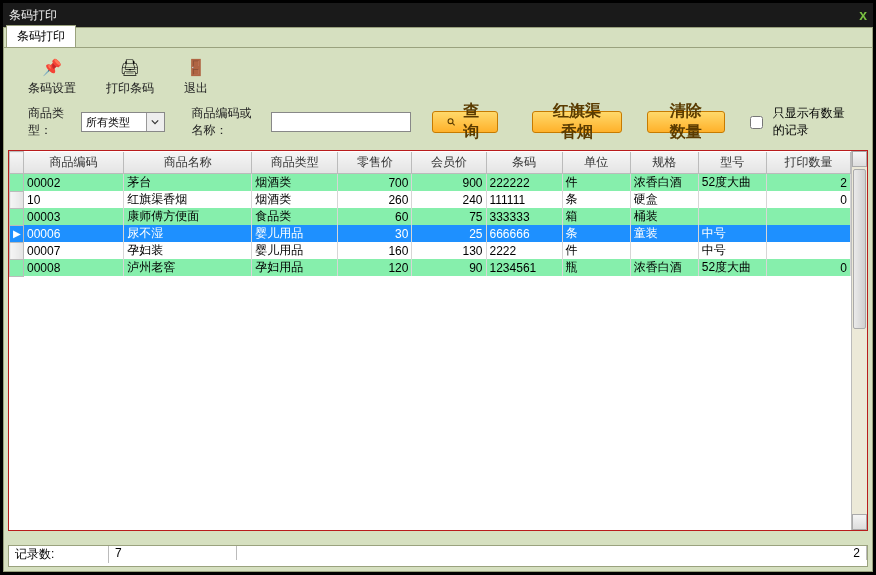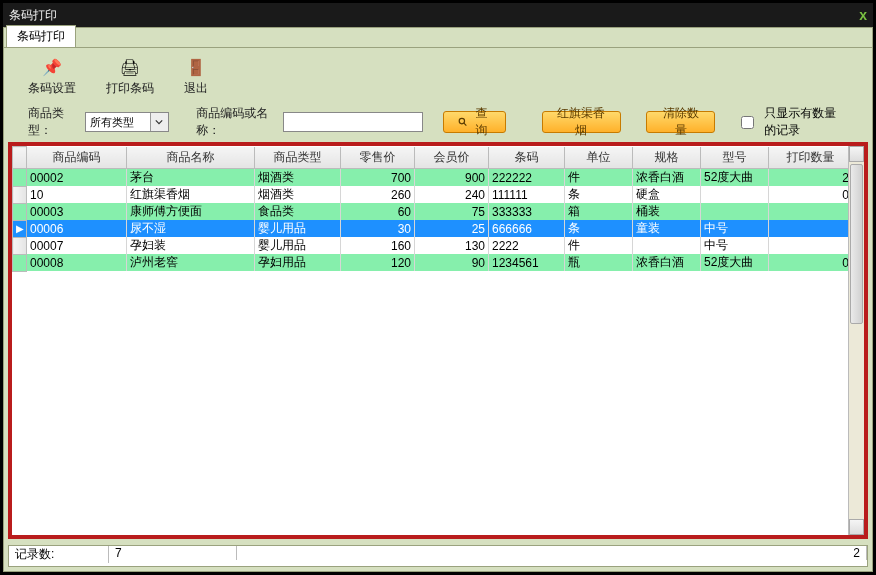--- a/index.html
+++ b/index.html
@@ -15,25 +15,25 @@
   .tbtn { display: flex; flex-direction: column; align-items: center; gap: 3px; cursor: pointer; }
   .tbtn-icon { width: 22px; height: 20px; display: flex; align-items: center; justify-content: center; font-size: 16px; }
   .tbtn-label { font-size: 12px; color: #222; }
   .filterbar { height: 32px; background: #d6e0c0; display: flex; align-items: center; gap: 8px; padding: 0 24px; }
   .lbl { color: #222; }
   .combo { display: inline-flex; align-items: center; border: 1px solid #888; background: #fff; height: 20px; }
   .combo input { border: none; width: 64px; padding: 0 4px; font-size: 11px; height: 18px; outline: none; }
   .combo .dd { width: 18px; height: 18px; background: #eee; border-left: 1px solid #999; display: flex; align-items: center; justify-content: center; cursor: pointer; }
   .combo .dd svg { width: 8px; height: 8px; }
   .txt { border: 1px solid #888; background: #fff; height: 20px; width: 140px; padding: 0 4px; font-size: 12px; }
-  .btn { height: 22px; padding: 0 14px; border: 1px solid #c77b00; border-radius: 3px; background: linear-gradient(#ffd96b,#ffb12a); color: #5a3b00; font-size: 12px; cursor: pointer; display: inline-flex; align-items: center; gap: 4px; }
+  .btn { height: 22px; padding: 0 14px; border: 1px solid #c77b00; border-radius: 3px; background: linear-gradient(#ffd96b,#ffb12a); color: #5a3b00; font-size: 16px; cursor: pointer; display: inline-flex; align-items: center; gap: 4px; font-weight: bold; }
   .btn .mag { width: 12px; height: 12px; }
   .chk { display: inline-flex; align-items: center; gap: 10px; }
   .chk input { width: 13px; height: 13px; }
-  .gridwrap { flex: 1; background: #fff; border: 4px solid #b91c1c; margin: 4px 4px; position: relative; overflow: hidden; }
+  .gridwrap { flex: 1; background: #fff; border: 1px solid #b91c1c; margin: 12px 4px; position: relative; overflow: hidden; }
   table { border-collapse: collapse; width: calc(100% - 16px); table-layout: fixed; font-size: 12px; }
   thead th { background: linear-gradient(#f5f5f5,#e4e4e4); border: 1px solid #bbb; border-top: none; height: 22px; font-weight: normal; color: #333; padding: 0 4px; }
   tbody td { border-left: 1px solid #d6d6d6; border-right: 1px solid #d6d6d6; height: 17px; padding: 0 3px; white-space: nowrap; overflow: hidden; }
   tbody tr.alt td { background: #86efac; }
   tbody tr.sel td { background: #1e90ff; color: #fff; }
   .rowhdr { width: 14px; background: linear-gradient(#f5f5f5,#e4e4e4); border: 1px solid #bbb; }
   tbody .rowhdr { background: linear-gradient(to right,#f5f5f5,#e4e4e4); text-align: center; font-size: 10px; color: #333; }
   .num { text-align: right; }
   .vscroll { position: absolute; right: 0; top: 0; bottom: 0; width: 16px; background: #ece9d8; border-left: 1px solid #bbb; }
   .vscroll::before, .vscroll::after { content: ""; position: absolute; left: 0; width: 100%; height: 16px; background: linear-gradient(#f5f5f5,#ddd); border: 1px solid #aaa; box-sizing: border-box; }

